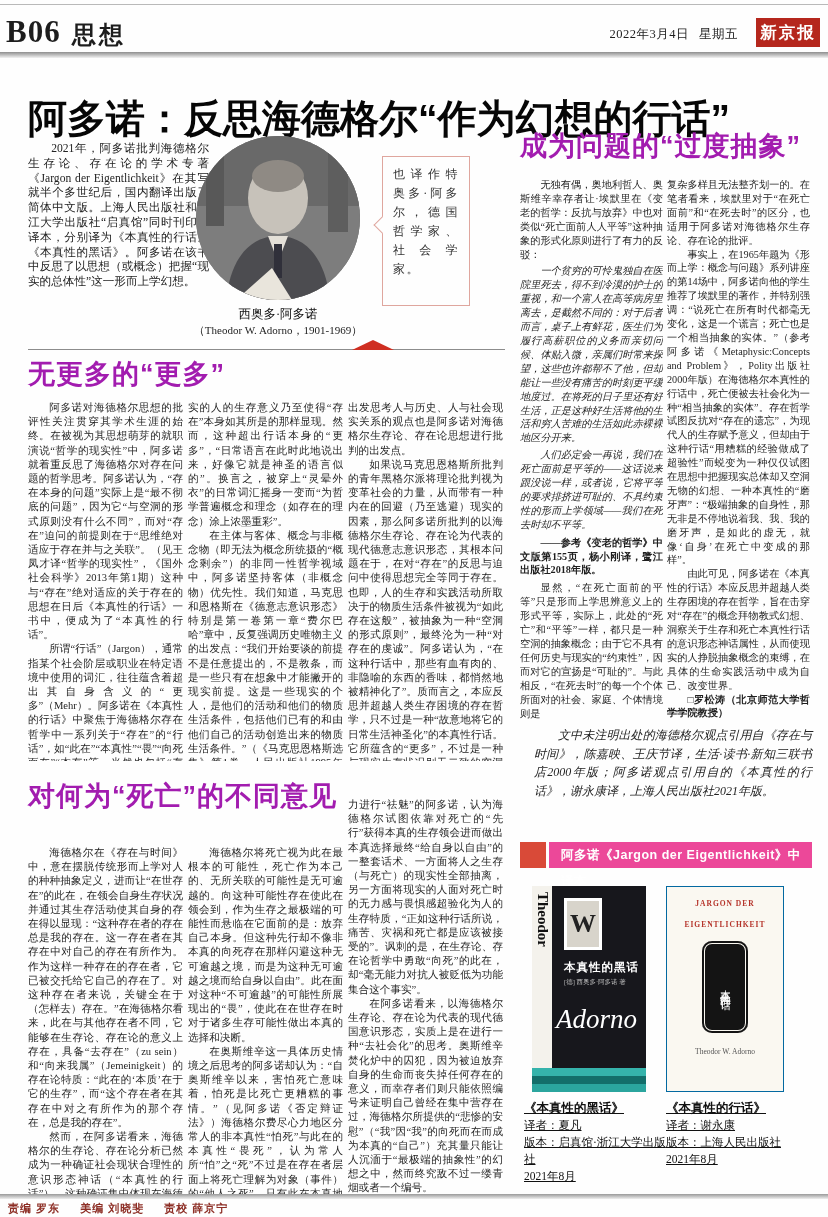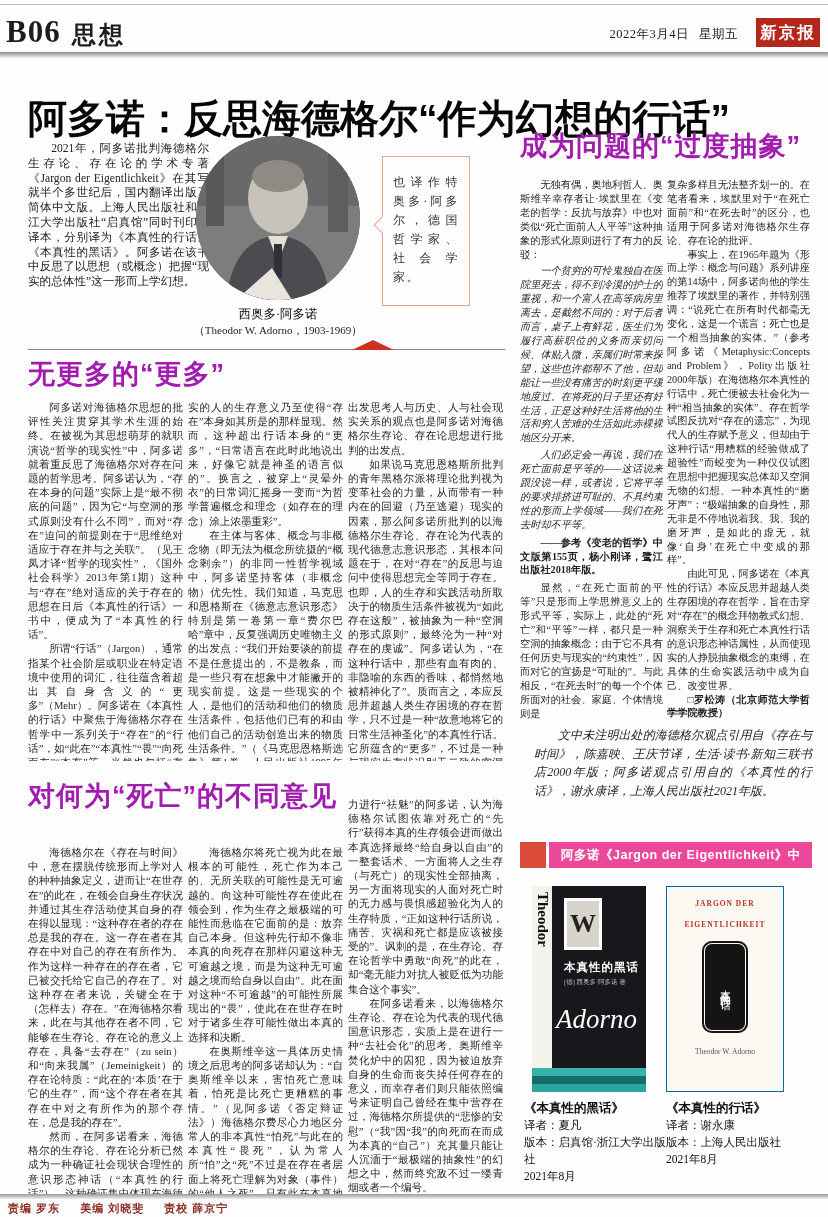--- a/index.html
+++ b/index.html
@@ -26,21 +26,21 @@
   .lede { position:absolute; left:28px; top:142px; width:181px; font-size:11.6px; line-height:14.8px;
           text-align:justify; color:#222; }
   .lede p { margin:0; text-indent:2em; }
   .photo { position:absolute; left:196px; top:136px; width:164px; height:164px; border-radius:50%;
            overflow:hidden; background:radial-gradient(circle at 40% 35%, #b9b9b9, #6d6d6d 60%, #4a4a4a); }
   .photo svg { display:block; }
   .cap1 { position:absolute; left:186px; top:306px; width:184px; text-align:center; font-size:12.5px;
           font-weight:normal; color:#111; }
   .cap2 { position:absolute; left:170px; top:323px; width:216px; text-align:center; font-size:11px; color:#222; }
   .notebox { position:absolute; left:382px; top:156px; width:88px; height:150px; border:1px solid #dfa69e;
-             padding:16px 10px; font-size:12px; line-height:19px; letter-spacing:1.5px; color:#333;
+             padding:8px 10px; font-size:12px; line-height:19px; letter-spacing:1.5px; color:#333;
              text-align:justify; }
   .notch { position:absolute; left:-7px; top:62px; width:12px; height:12px; background:#fefefe;
            border-left:1px solid #dfa69e; border-bottom:1px solid #dfa69e; transform:rotate(45deg); }
   .rule1 { position:absolute; left:28px; top:349px; width:477px; border-top:1px solid #8c8c8c; }
   .tri-up { position:absolute; left:352px; top:340px; width:0; height:0;
             border-left:21px solid transparent; border-right:21px solid transparent;
             border-bottom:10px solid #cf2e21; }
   
   .h2 { position:absolute; margin:0; font-family:"Liberation Sans","DejaVu Sans",sans-serif; font-weight:700;
         color:#a21caf; letter-spacing:1px; white-space:nowrap; }
@@ -87,21 +87,21 @@
   .cover-l .teal { position:absolute; left:0; bottom:0; width:100%; height:24px;
                    background:linear-gradient(180deg,#35b3ab 0 35%,#136e6a 35% 65%,#2ba59e 65%); }
   .cover-r { position:absolute; left:666px; top:886px; width:118px; height:206px; background:#faf8f1;
              border:1px solid #0369a1; }
   .cover-r .ser { margin-top:12px; text-align:center; color:#b5342a; font-size:7.5px; font-weight:bold;
                   letter-spacing:1px; font-family:"Liberation Serif",serif; }
   .cover-r .emblem { margin:12px auto 0; width:46px; height:92px; background:#141414; border-radius:10px;
                      display:flex; align-items:center; justify-content:center; box-shadow:inset 0 0 0 2px #141414, inset 0 0 0 3px #faf8f1; }
   .cover-r .emblem span { writing-mode:vertical-rl; color:#fff; font-size:10.5px; letter-spacing:2px; }
   .cover-r .auth { margin-top:14px; text-align:center; color:#555; font-size:7.5px; }
-  .bkcap { position:absolute; width:142px; font-size:11.5px; line-height:17px; color:#111; }
+  .bkcap { position:absolute; width:142px; font-size:11.5px; line-height:17px; color:#111;text-decoration:underline; }
   .bkcap .t { font-weight:bold; font-size:12.5px; }
   .bkcap-l { left:524px; top:1100px; }
   .bkcap-r { left:666px; top:1100px; }
   
   .foot-rule { position:absolute; left:0; top:1194px; width:100%; height:5px;
                background:linear-gradient(#9a9a9a,#efefef); }
   .footer { position:absolute; left:8px; top:1201px; font-family:"Liberation Sans",sans-serif;
             font-size:11px; font-weight:bold; color:#8d2f26; letter-spacing:1px; }
   .footer span { margin-right:16px; }
 </style>
@@ -135,21 +135,21 @@
       <rect x="132" y="0" width="20" height="96" fill="#5e5e5e"></rect>
       <ellipse cx="82" cy="62" rx="30" ry="36" fill="#c7c2ba"></ellipse>
       <ellipse cx="82" cy="40" rx="26" ry="16" fill="#8f8a84"></ellipse>
       <path d="M30 164 C36 112 62 100 82 100 C102 100 128 112 134 164 Z" fill="#4c4c50"></path>
       <path d="M72 100 L82 126 L92 100 Z" fill="#e4e0d8"></path>
       <rect x="78" y="108" width="8" height="34" fill="#30303a"></rect>
       <path d="M40 164 L76 132 L96 164 Z" fill="#e9e5dc"></path>
     </svg>
   </div>
   <div class="cap1">西奥多·阿多诺</div>
-  <div class="cap2">（Theodor W. Adorno，1903-1969）</div>
+  <div class="cap2">（Theodor W. Adorno，1901-1969）</div>
 
   <div class="notebox">
     <span class="notch"></span>
     <span>也译作特奥多·阿多尔，德国哲学家、社会学家。</span>
   </div>
 
   <div class="rule1"></div>
   <div class="tri-up"></div>
 
   <h2 class="h2 h-s1">无更多的“更多”</h2>

